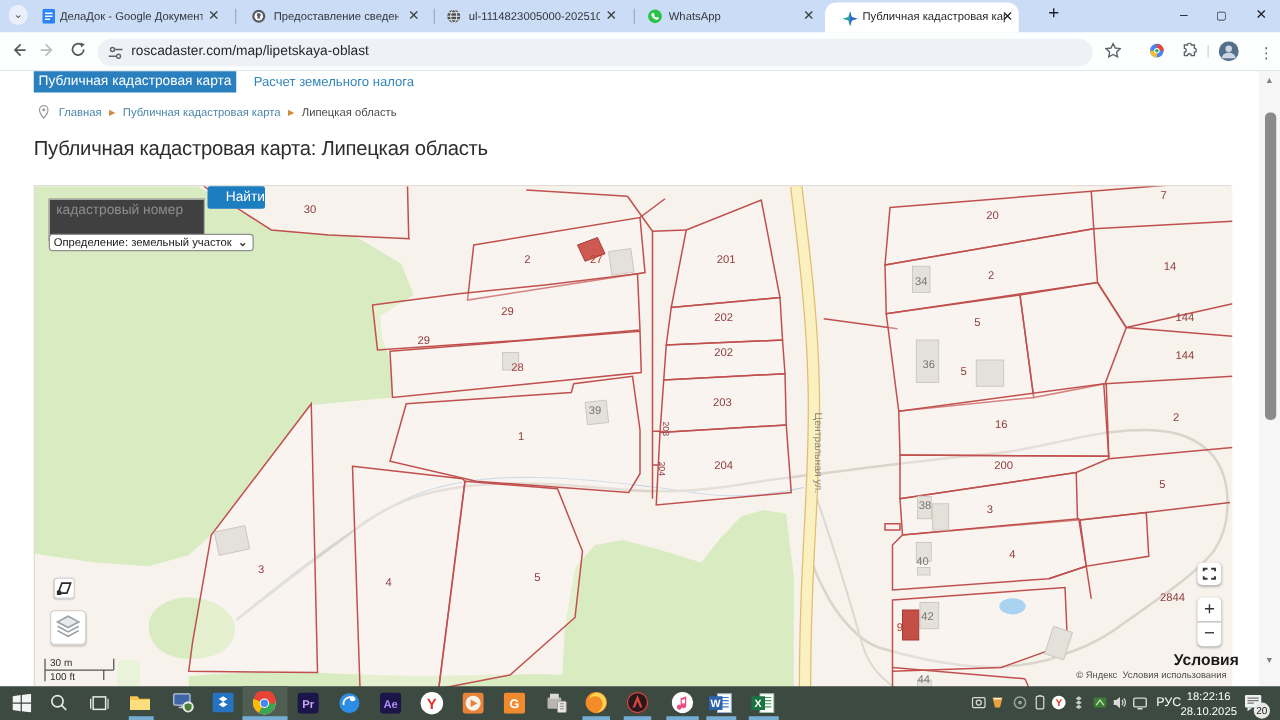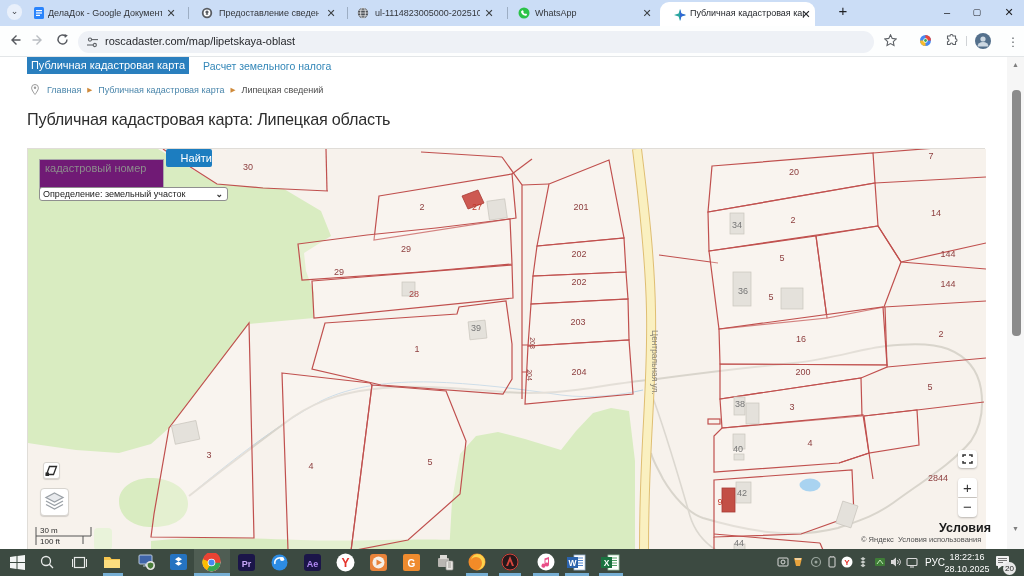--- a/index.html
+++ b/index.html
@@ -23,23 +23,23 @@
 #page{position:absolute;left:0;top:57px;width:1007px;height:492px;background:#fff}
 #sitetab{position:absolute;left:27px;top:0;width:162px;height:17px;background:#2a7fbe;color:#fff;font-size:11px;text-align:center;line-height:16px}
 #taxlink{position:absolute;left:203px;top:3px;font-size:10.5px;color:#3387b8}
 #crumbs{position:absolute;left:31px;top:27px;font-size:9px;color:#4a86ab}
 #crumbs .sep{color:#cf8a3a;font-size:6.5px;padding:0 6px;vertical-align:1px}
 #crumbs .cur{color:#4b4b4b}
 h1{position:absolute;left:27px;top:53px;font-size:16.2px;font-weight:normal;color:#2d2d2d;letter-spacing:-0.2px}
 #mapwrap{position:absolute;left:27px;top:91px;width:958px;height:401px;border:1px solid #e0ddd8;background:#f7f2ec}
 
 .mctl{position:absolute;font-family:"Liberation Sans",sans-serif}
-#srch{left:11px;top:10px;width:125px;height:34px;border:1px solid #a9a9a9;background:#701a75;font-size:11px;color:#8d8d8d;line-height:17px;padding-left:5px}
+#srch{left:11px;top:10px;width:125px;height:34px;border:1px solid #a9a9a9;background:#404040;font-size:11px;color:#8d8d8d;line-height:17px;padding-left:5px}
 #findbtn{left:138px;top:0;width:46px;height:18px;background:#1c7dc0;color:#fff;font-size:11px;text-align:right;line-height:18px;border-radius:2px}
-#seldef{left:11px;top:38px;width:189px;height:14px;background:#fff;border:1px solid #8f8f8f;border-radius:3px;font-size:9px;color:#1a1a1a;line-height:13px;padding-left:3px;white-space:nowrap;overflow:hidden}
+#seldef{left:11px;top:38px;width:164px;height:14px;background:#fff;border:1px solid #8f8f8f;border-radius:3px;font-size:9px;color:#1a1a1a;line-height:13px;padding-left:3px;white-space:nowrap;overflow:hidden}
 #seldef b{font-weight:normal}
 #rulerbtn{left:15px;top:313px;width:17px;height:17px;background:#fff;border:1px solid #d7d4cf;border-radius:3px;box-shadow:0 1px 1px rgba(0,0,0,.15)}
 #layerbtn{left:12px;top:339px;width:29px;height:28px;background:#fff;border:1px solid #d7d4cf;border-radius:4px;box-shadow:0 1px 1px rgba(0,0,0,.15)}
 #fsbtn{left:930px;top:301px;width:19px;height:18px;background:#fff;border-radius:4px;box-shadow:0 1px 2px rgba(0,0,0,.25)}
 #plusbtn{left:930px;top:329px;width:19px;height:19px;background:#fff;border-radius:4px 4px 0 0;box-shadow:0 1px 2px rgba(0,0,0,.25);font-size:15px;text-align:center;line-height:19px;color:#333}
 #minusbtn{left:930px;top:349px;width:19px;height:19px;background:#fff;border-radius:0 0 4px 4px;box-shadow:0 1px 2px rgba(0,0,0,.25);font-size:15px;text-align:center;line-height:17px;color:#333}
 #scalebar{left:7px;top:375px;width:62px;height:22px;font-size:8px;color:#2e2e2e}
 #ylogo{left:911px;top:372px;font-size:12.5px;font-weight:bold;color:#1a1a1a}
 #yattr{left:833px;top:386px;font-size:7.5px;color:#4f4f4f}
 
@@ -153,21 +153,21 @@
     </svg>
 <div style="position:absolute;left:1007px;top:36px;color:#5f6368;font-size:12px;line-height:12px">⋮</div>
 
 
 <div id="page">
   <div id="sitetab">Публичная кадастровая карта</div>
   <div id="taxlink">Расчет земельного налога</div>
   <div id="crumbs"><svg width="8" height="11" viewBox="0 0 8 11" style="vertical-align:-2px;margin-right:8px">
           <path d="M4 .5 a3.4 3.4 0 0 1 3.4 3.4 c0 2.4 -3.4 6.6 -3.4 6.6 s-3.4 -4.2 -3.4 -6.6 A3.4 3.4 0 0 1 4 .5 Z" fill="none" stroke="#9a9a9a" stroke-width="1"></path>
           <circle cx="4" cy="3.8" r="1.2" fill="#9a9a9a"></circle>
-        </svg>Главная<span class="sep">▶</span>Публичная кадастровая карта<span class="sep">▶</span><span class="cur">Липецкая сведений</span></div>
+        </svg>Главная<span class="sep">▶</span>Публичная кадастровая карта<span class="sep">▶</span><span class="cur">Липецкая область</span></div>
   <h1>Публичная кадастровая карта: Липецкая область</h1>
   <div id="mapwrap">
     <svg id="mapsvg" width="958" height="401" viewBox="27 148 958 401">
           <rect x="27" y="148" width="958" height="401" fill="#f7f2ec"></rect>
 <path d="M27,148 L157,148 L216,183 L283,188 L320,210 L330,235 L303,252 L305,270 L313,292 L313,317 L248,323 L168,427 L150,443 L118,452 L75,449 L40,444 L27,442 Z" fill="#d9ecc1"></path>
 <path d="M118,500 C118,485 135,476 152,477 C172,478 188,489 187,504 C186,519 170,527 148,526 C130,525 118,515 118,500 Z" fill="#d9ecc1"></path>
 <path d="M150,540 C200,535 240,537 300,539 C350,541 420,537 452,539 L452,549 L150,549 Z" fill="#d9ecc1"></path>
 <path d="M448,553 L451,500 L459,453 L475,435 L497,431 L524,438 L560,449 L575,430 L592,412 L610,407 L628,410 L634,460 L634,549 L448,549 Z" fill="#d9ecc1"></path>
 <rect x="93" y="527" width="18" height="22" rx="4" fill="#e9f3da"></rect>
 <path d="M195,489 C240,452 280,422 320,400 C350,385 390,380 430,381 C470,382 520,388 560,394 C590,398 620,394 642,389" fill="none" stroke="#b9d2e4" stroke-width="1"></path>

